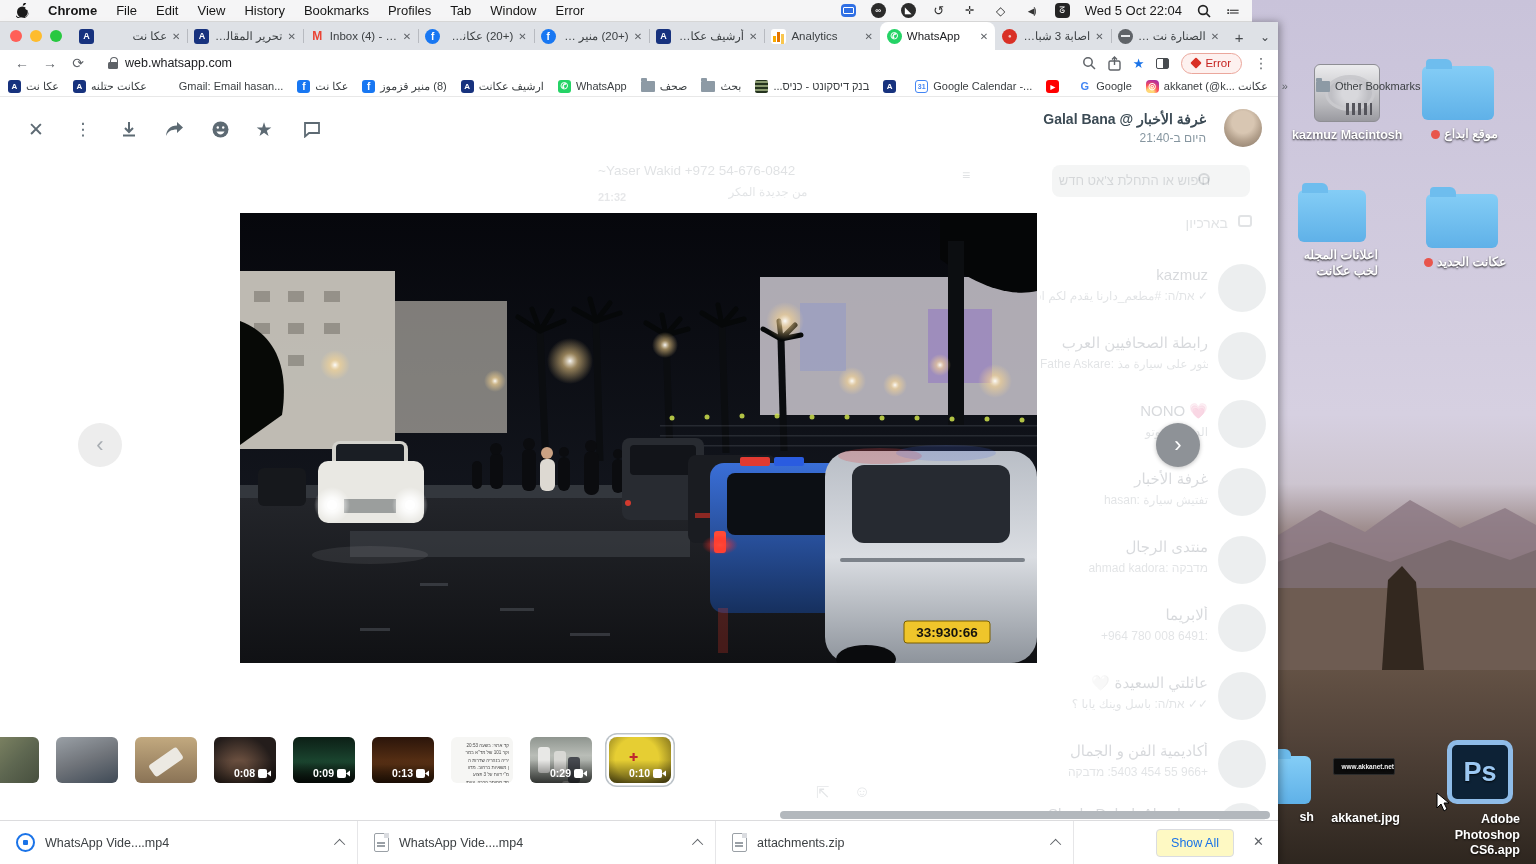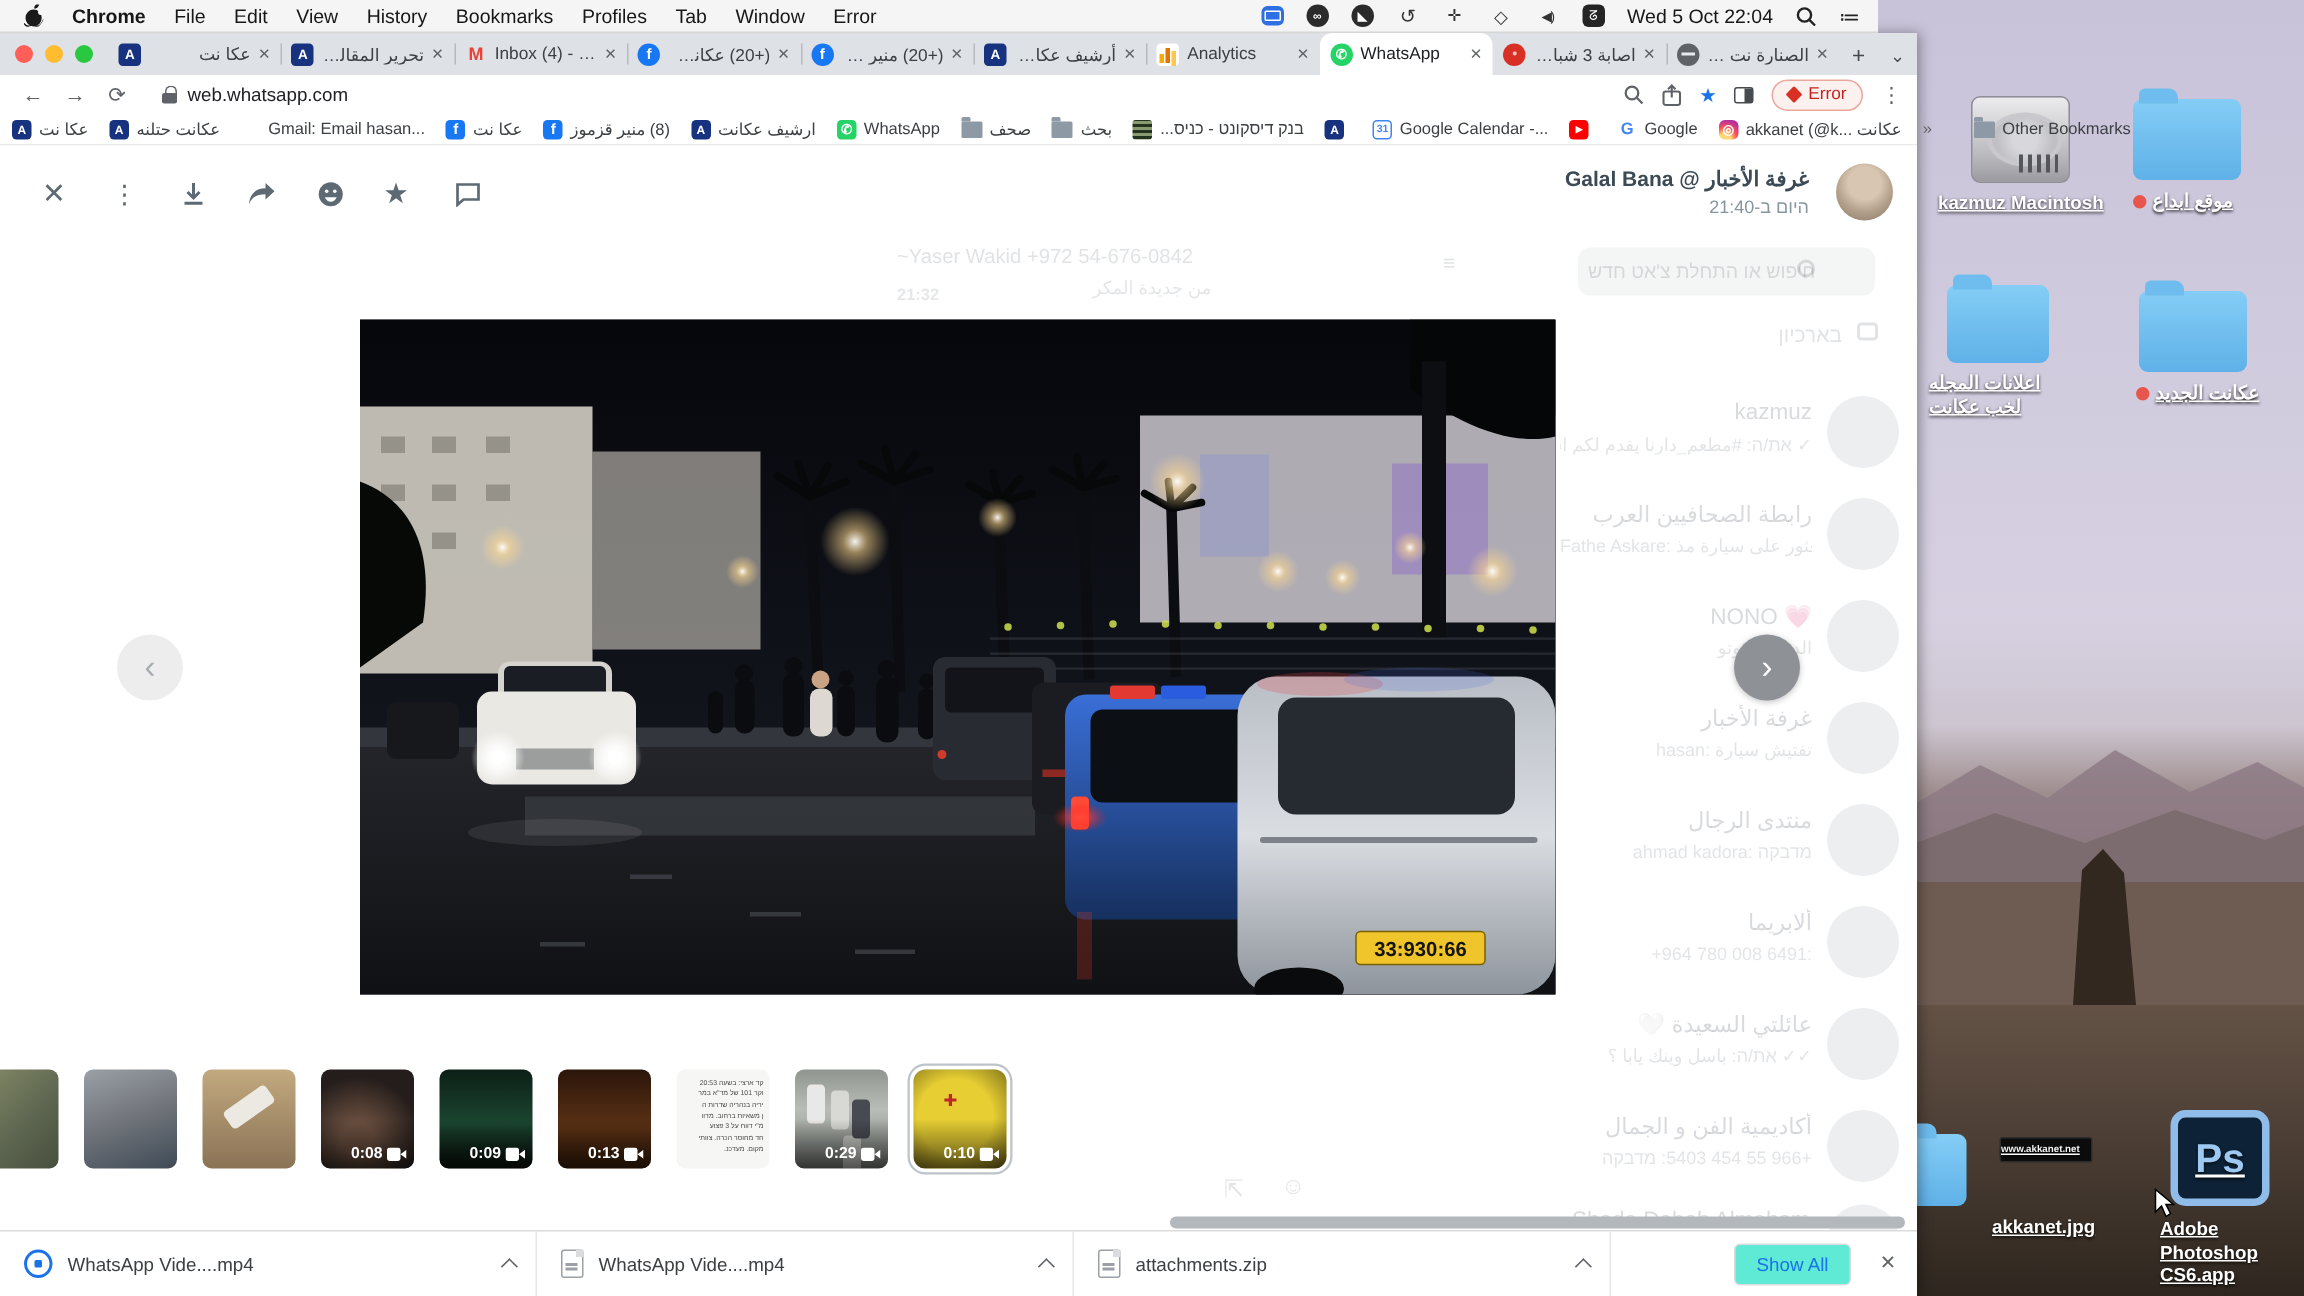--- a/index.html
+++ b/index.html
@@ -4,22 +4,22 @@
 <style>
   html,body{margin:0;padding:0;width:1536px;height:864px;overflow:hidden;
     font-family:"Liberation Sans",sans-serif;-webkit-font-smoothing:antialiased;}
   *{box-sizing:border-box;}
 
   
   .desktop{position:absolute;inset:0;z-index:1;
     background:linear-gradient(180deg,#c9c3da 0%,#d6d0e1 48%,#cdc5d0 56%,#a08f90 61%,
       #80695a 67%,#6b584a 74%,#53443a 85%,#3a3028 95%,#2e261f 100%);}
   .mtn{position:absolute;left:0;top:470px;width:1536px;height:200px;}
-  .desk-icon{position:absolute;z-index:1;text-align:left;color:#fff;font-size:12.5px;font-weight:bold;
-    text-shadow:0 1px 2px rgba(0,0,0,.85);text-decoration:underline;}
+  .desk-icon{position:absolute;z-index:1;text-align:right;color:#fff;font-size:12.5px;font-weight:bold;
+    text-shadow:0 1px 2px rgba(0,0,0,.85);}
   .folder{width:72px;height:54px;margin:0 auto;border-radius:6px;position:relative;
     background:linear-gradient(180deg,#84cdf6 0%,#5fb1e8 100%);}
   .folder::before{content:"";position:absolute;top:-7px;left:4px;width:26px;height:10px;
     border-radius:4px 6px 0 0;background:#6ebdee;}
   .tagdot{display:inline-block;width:9px;height:9px;border-radius:50%;background:#e8554c;
     vertical-align:middle;margin:0 4px;}
   .hd{width:66px;height:58px;margin:0 auto;border-radius:6px;position:relative;
     background:linear-gradient(180deg,#ececee,#b9b9bd 70%,#9a9aa0);border:1px solid #8e8e94;}
   .hd::before{content:"";position:absolute;left:10px;top:10px;width:44px;height:30px;border-radius:50%;
     border:3px solid #c9c9cd;background:radial-gradient(circle at 50% 50%,#d8d8dc 0 30%,#bfbfc4 70%);}
@@ -155,21 +155,21 @@
     background:radial-gradient(circle at 50% 35%,#d8c6b2 0 35%,#b4a18d 60%,#857565 100%);}
 
   .photo{position:absolute;left:240px;top:116px;width:797px;height:450px;z-index:4;background:#0a0b10;}
 
   .navcirc{position:absolute;top:326px;width:44px;height:44px;border-radius:50%;z-index:6;
     display:flex;align-items:center;justify-content:center;font-size:22px;}
   .nav-prev{left:78px;background:#ededed;color:#a8adb2;}
   .nav-next{left:1156px;background:#8e9297;color:#fff;box-shadow:0 1px 4px rgba(0,0,0,.25);}
 
   
-  .thumb{position:absolute;top:616px;width:62px;height:66px;border-radius:6px;z-index:5;overflow:hidden;}
+  .thumb{position:absolute;top:640px;width:62px;height:46px;border-radius:6px;z-index:5;overflow:hidden;}
   .thumb.video::after{content:"";position:absolute;inset:0;background:linear-gradient(transparent 50%,rgba(0,0,0,.6));}
   .thumb .dur{position:absolute;bottom:4px;right:5px;z-index:2;display:flex;align-items:center;gap:3px;
     color:#fff;font-size:10.5px;font-weight:bold;}
   .thumb.sel{box-shadow:0 0 0 2.5px #fff,0 0 0 4px #bcc3c9;border-radius:8px;}
   .t1{background:linear-gradient(135deg,#8a8f6a,#5d6650 60%,#474f3e);}
   .t2{background:linear-gradient(160deg,#9aa0a6,#70747a 50%,#3f4a56);}
   .t3{background:linear-gradient(180deg,#c2a97f,#8a7356);}
   .t3::before{content:"";position:absolute;left:14px;top:18px;width:34px;height:14px;background:#ece9e2;
     transform:rotate(-35deg);border-radius:3px;}
   .t4{background:radial-gradient(circle at 40% 70%,#6a4f3f 0 18%,#241d1b 70%);}
@@ -194,21 +194,21 @@
   .dl-prog{width:19px;height:19px;border:2.5px solid #1a73e8;border-radius:50%;position:relative;flex:0 0 auto;}
   .dl-prog::before{content:"";position:absolute;left:4.5px;top:4.5px;width:5px;height:5px;background:#1a73e8;border-radius:1px;}
   .dl-file{width:15px;height:19px;background:#fff;border:1.5px solid #9aa0a6;border-radius:2px;position:relative;flex:0 0 auto;}
   .dl-file::before{content:"";position:absolute;right:-1px;top:-1px;width:5px;height:5px;background:#dadce0;}
   .dl-file::after{content:"";position:absolute;left:2px;top:8px;width:8px;height:1.5px;background:#9aa0a6;
     box-shadow:0 3px 0 #9aa0a6;}
   .dlname{flex:1;white-space:nowrap;overflow:hidden;text-overflow:ellipsis;}
   .chev{width:8px;height:8px;border-left:1.5px solid #5f6368;border-top:1.5px solid #5f6368;
     transform:rotate(45deg) translateY(2px);flex:0 0 auto;}
   .showall{position:absolute;right:44px;top:8px;height:28px;padding:0 14px;border:1px solid #dadce0;
-    border-radius:4px;color:#1a73e8;font-size:12.5px;display:flex;align-items:center;background:#5eead4;}
+    border-radius:4px;color:#1a73e8;font-size:12.5px;display:flex;align-items:center;background:#fef9c3;}
   .shelf-close{position:absolute;right:14px;top:13px;color:#5f6368;font-size:13px;}
 </style>
 </head>
 <body>
 
 <div class="desktop">
   <svg class="mtn" viewBox="0 0 1536 200" preserveAspectRatio="none">
     <polygon points="1270,70 1320,40 1365,62 1410,30 1460,58 1505,38 1536,55 1536,130 1270,130" fill="#8d7a85" opacity=".85"></polygon>
     <polygon points="1270,95 1330,72 1390,92 1450,70 1510,90 1536,80 1536,140 1270,140" fill="#7a6a6e" opacity=".9"></polygon>
     <rect x="1270" y="118" width="266" height="82" fill="#6e5c52"></rect>

